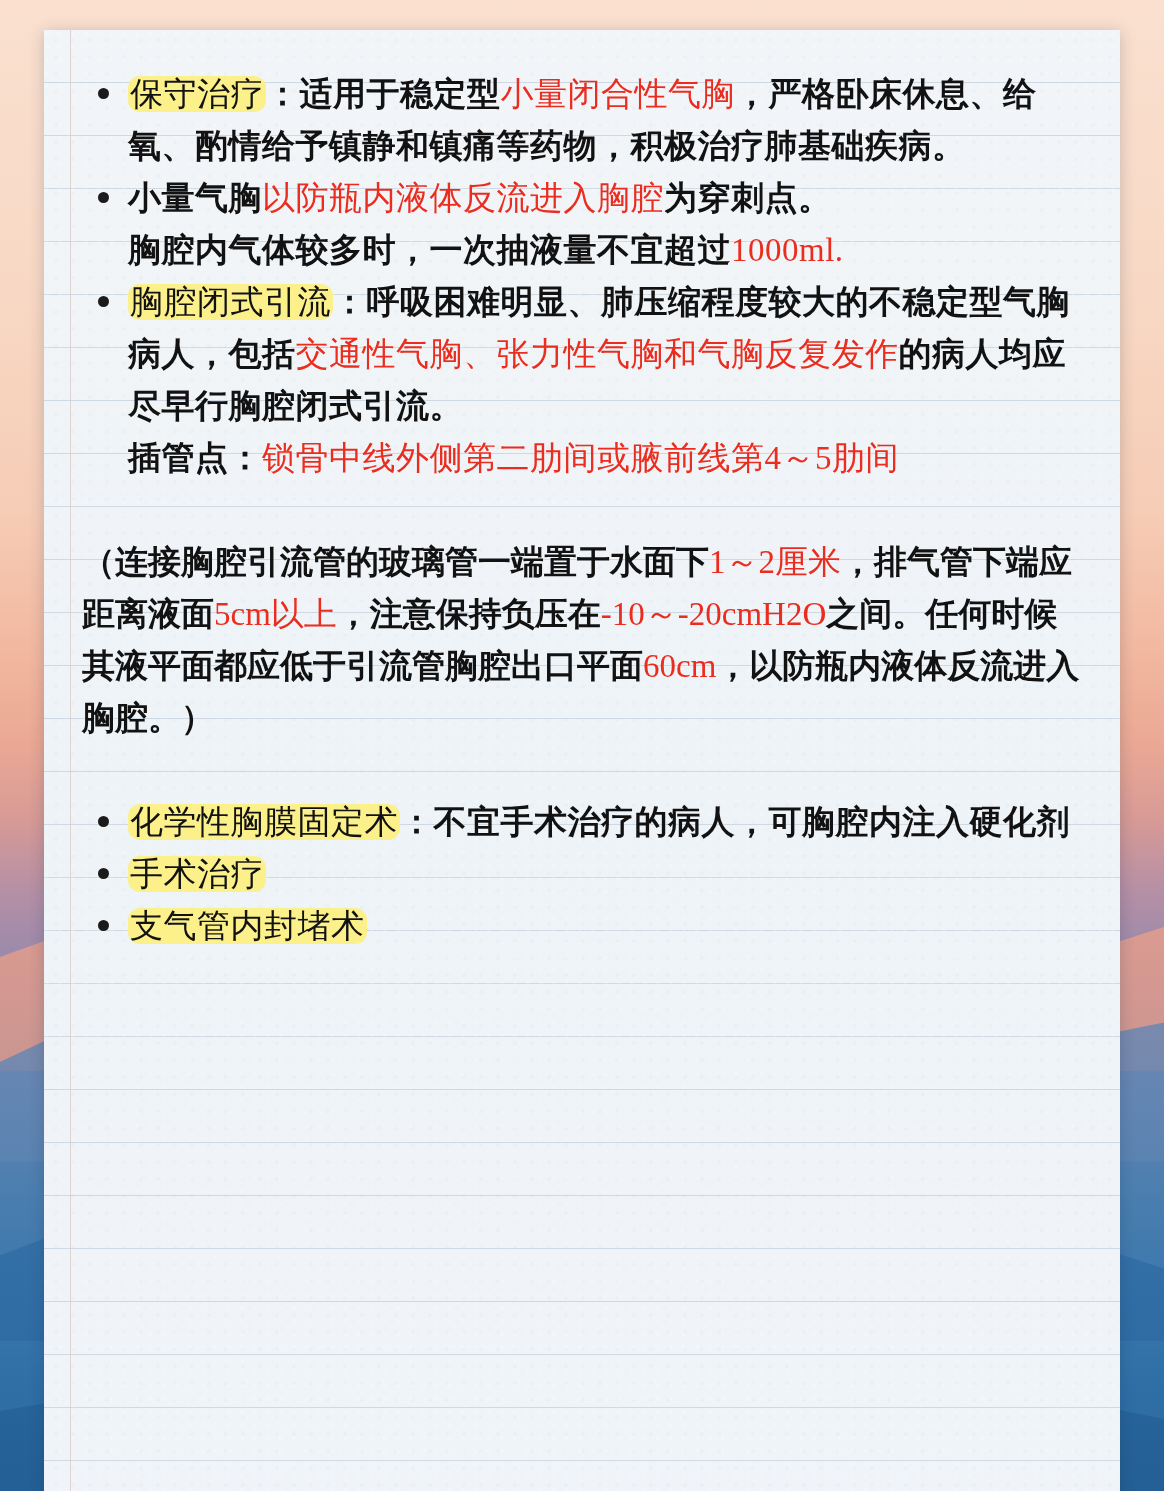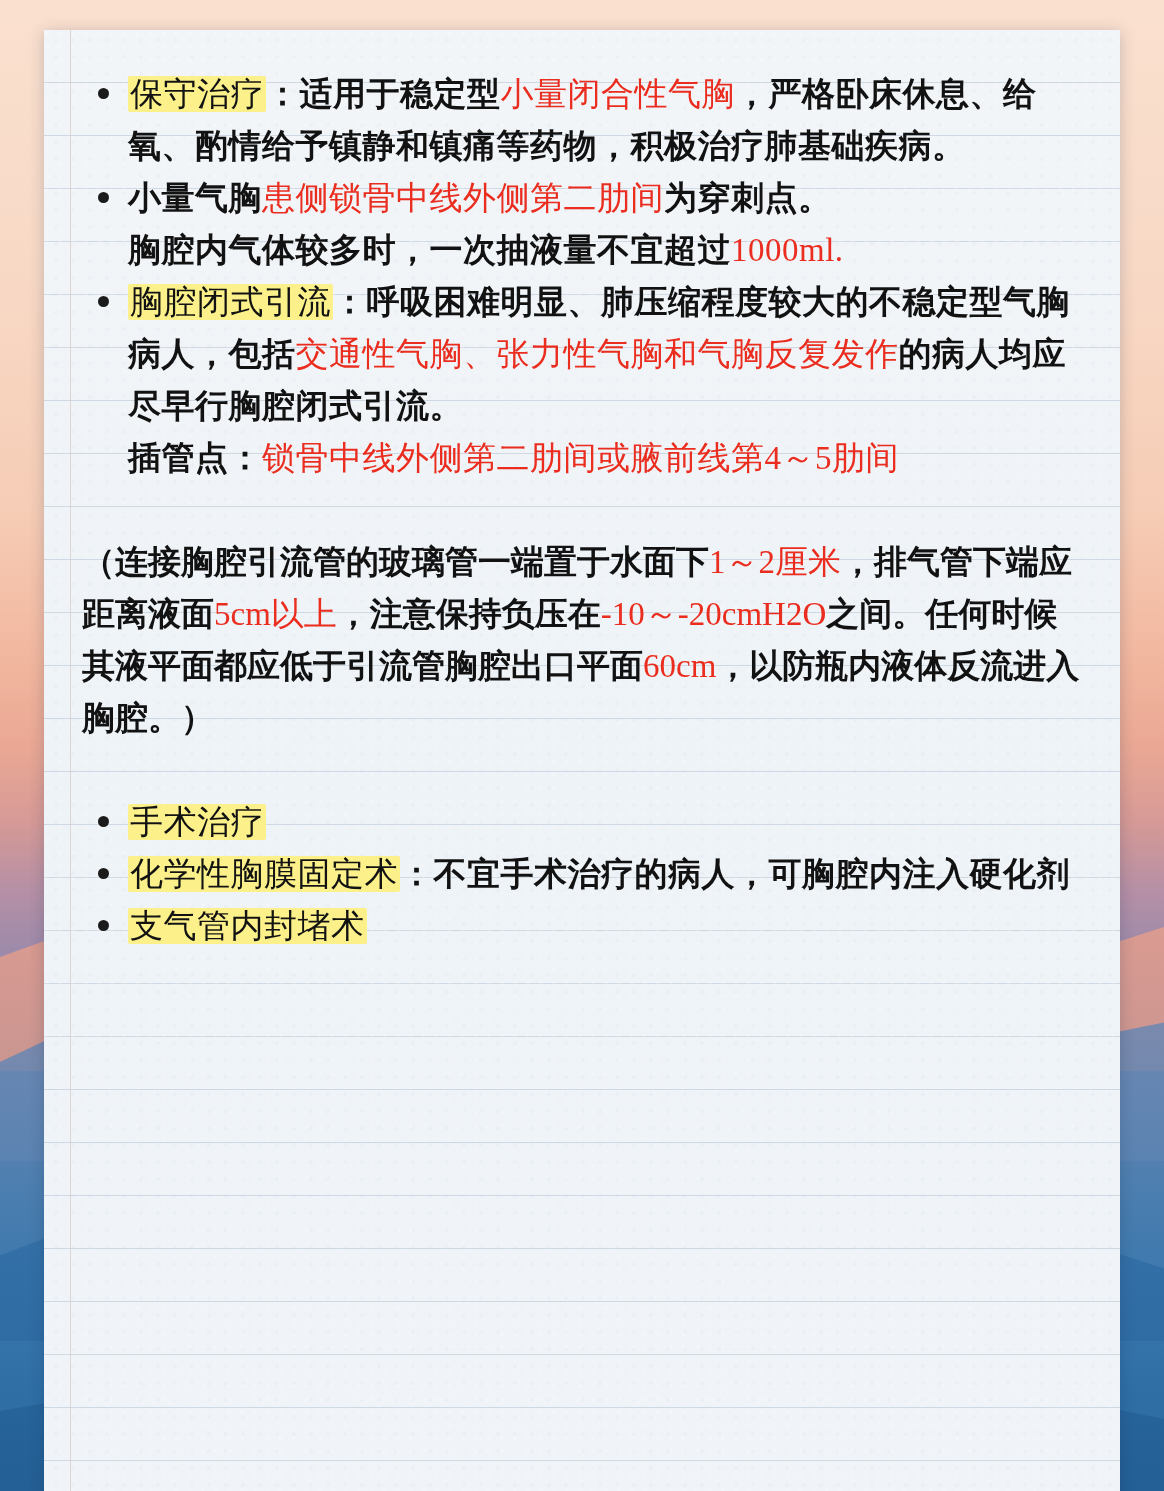--- a/index.html
+++ b/index.html
@@ -156,21 +156,21 @@
     margin: 0;
     padding-left: 2px;
   }
   .spacer-line {
     height: 52px;
   }
 
   .hl {
     background: #fbf08a;
     padding: 0 2px;
-    border-radius: 2px;
+    border-radius: 12px;
   }
   .red {
     color: #ea2d1f;
     margin-top: 10px;
   }
   .blk {
     color: #121212;
     font-weight: bold;
   }
 </style>
@@ -191,45 +191,45 @@
 
     <ul class="bullets">
 
       <li class="bullet">
         <span class="dot"></span>
         <p class="para"><span class="hl">保守治疗</span><span class="blk">：适用于稳定型</span><span class="red">小量闭合性气胸</span><span class="blk">，严格卧床休息、给氧、酌情给予镇静和镇痛等药物，积极治疗肺基础疾病。</span></p>
       </li>
 
       <li class="bullet">
         <span class="dot"></span>
-        <p class="para"><span class="blk">小量气胸</span><span class="red">患侧锁骨中线外侧第二肋间</span><span class="blk">为穿刺点。</span></p>
+        <p class="para"><span class="blk">小量气胸</span><span class="red">以防瓶内液体反流进入胸腔</span><span class="blk">为穿刺点。</span></p>
         <p class="para"><span class="blk">胸腔内气体较多时，一次抽液量不宜超过</span><span class="red">1000ml.</span></p>
       </li>
 
       <li class="bullet">
         <span class="dot"></span>
         <p class="para"><span class="hl">胸腔闭式引流</span><span class="blk">：呼吸困难明显、肺压缩程度较大的不稳定型气胸病人，包括</span><span class="red">交通性气胸、张力性气胸和气胸反复发作</span><span class="blk">的病人均应尽早行胸腔闭式引流。</span></p>
         <p class="para"><span class="blk">插管点：</span><span class="red">锁骨中线外侧第二肋间或腋前线第4～5肋间</span></p>
       </li>
     </ul>
 
     <div class="spacer-line"></div>
 
     <p class="plain-block"><span class="blk">（连接胸腔引流管的玻璃管一端置于水面下</span><span class="red">1～2厘米</span><span class="blk">，排气管下端应距离液面</span><span class="red">5cm以上</span><span class="blk">，注意保持负压在</span><span class="red">-10～-20cmH2O</span><span class="blk">之间。任何时候其液平面都应低于引流管胸腔出口平面</span><span class="red">60cm</span><span class="blk">，以防瓶内液体反流进入胸腔。）</span></p>
 
     <div class="spacer-line"></div>
 
     <ul class="bullets">
       <li class="bullet">
         <span class="dot"></span>
+        <p class="para"><span class="hl">化学性胸膜固定术</span><span class="blk">：不宜手术治疗的病人，可胸腔内注入硬化剂</span></p>
+      </li>
+      <li class="bullet">
+        <span class="dot"></span>
         <p class="para"><span class="hl">手术治疗</span></p>
-      </li>
-      <li class="bullet">
-        <span class="dot"></span>
-        <p class="para"><span class="hl">化学性胸膜固定术</span><span class="blk">：不宜手术治疗的病人，可胸腔内注入硬化剂</span></p>
       </li>
       <li class="bullet">
         <span class="dot"></span>
         <p class="para"><span class="hl">支气管内封堵术</span></p>
       </li>
     </ul>
 
   </div>
 </div>
 

